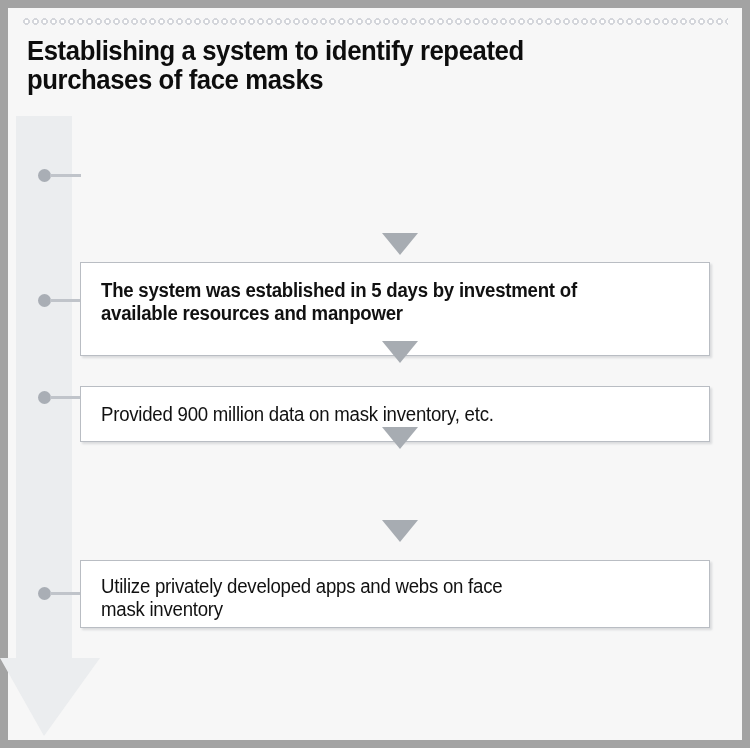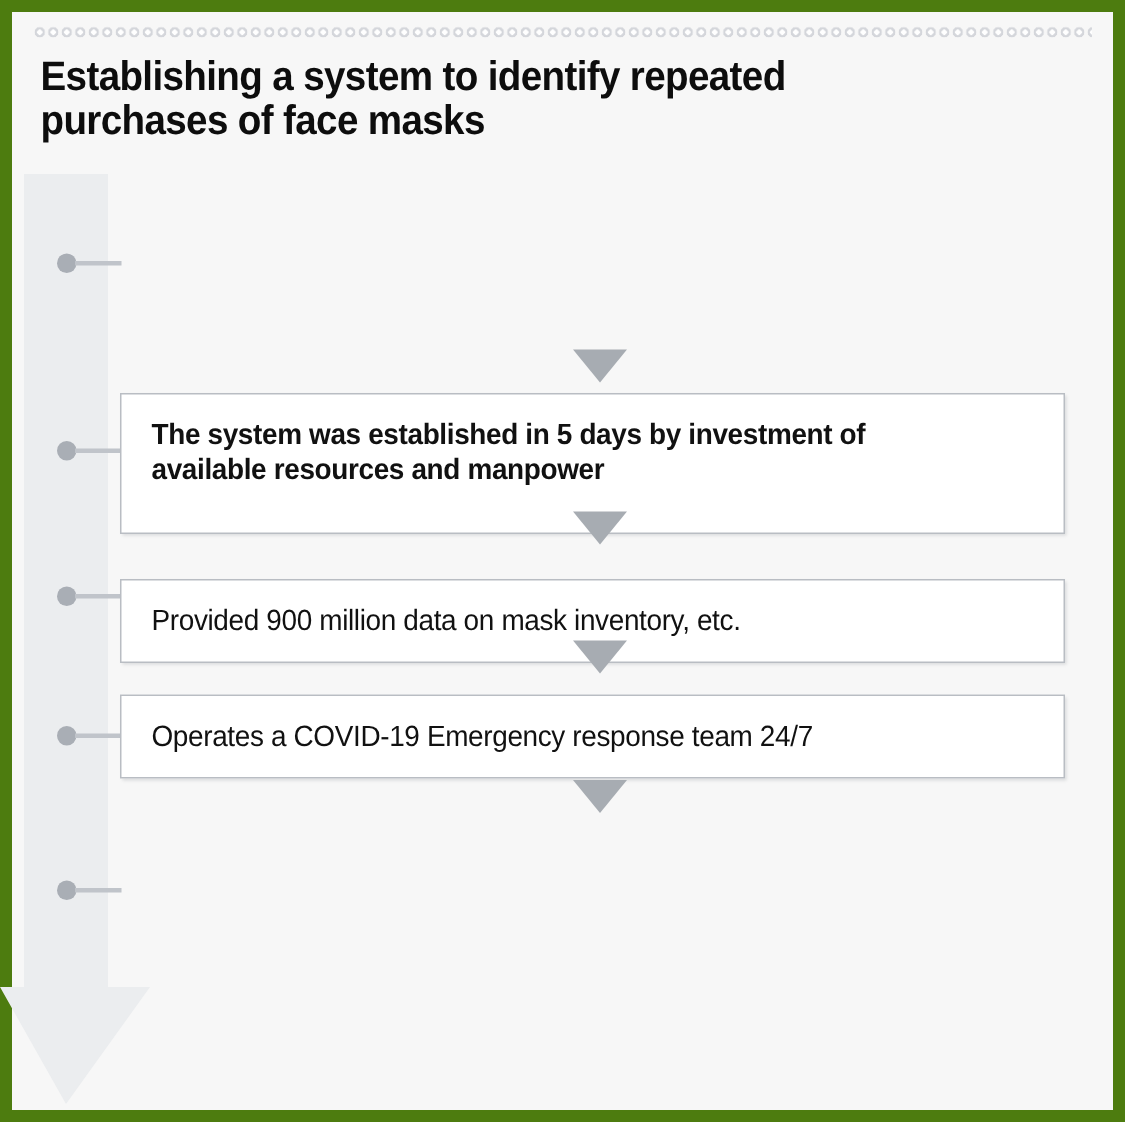--- a/index.html
+++ b/index.html
@@ -12,21 +12,21 @@
     width: 750px;
     height: 748px;
     overflow: hidden;
     font-family: "Liberation Sans", "DejaVu Sans", sans-serif;
   }
 
   #slide {
     position: relative;
     width: 750px;
     height: 748px;
-    background: #4d7c0f;
+    background: #a3a3a3;
     box-sizing: border-box;
   }
 
   
   .page-bg {
     position: absolute;
     left: 8px;
     top: 8px;
     width: 734px;
     height: 732px;
@@ -165,27 +165,24 @@
 
   <div class="flow-row" style="top:370px;height:56px;">
     <div class="conn-dot" style="left:38px;top:21px;"></div>
     <div class="conn-line" style="left:50px;top:26px;width:31px;"></div>
     <div class="node-box" style="top:0px;height:56px;margin-top:16px;">
       <div class="node-text" style="top:16px;">Provided 900 million data on mask inventory, etc.</div>
     </div>
   </div>
   <div class="tri-down" style="left:382px;top:427px;"></div>
 
-  <div class="flow-row" style="top:463px;height:56px;">
-    <div class="conn-dot" style="left:38px;top:21px;"></div>
-    <div class="conn-line" style="left:50px;top:26px;width:31px;"></div>
-    <div class="node-box" style="top:0px;height:56px;">
-      <div class="node-text" style="top:16px;">Operates a COVID-19 Emergency response team 24/7</div>
-    </div>
-  </div>
   <div class="tri-down" style="left:382px;top:520px;"></div>
 
   <div class="flow-row" style="top:560px;height:68px;">
     <div class="conn-dot" style="left:38px;top:27px;"></div>
     <div class="conn-line" style="left:50px;top:32px;width:31px;"></div>
+    <div class="node-box" style="top:0px;height:68px;">
+      <div class="node-text" style="top:14px;">Utilize privately developed apps and webs on face
+mask inventory</div>
+    </div>
   </div>
 
 </div>
 
 </body></html>

